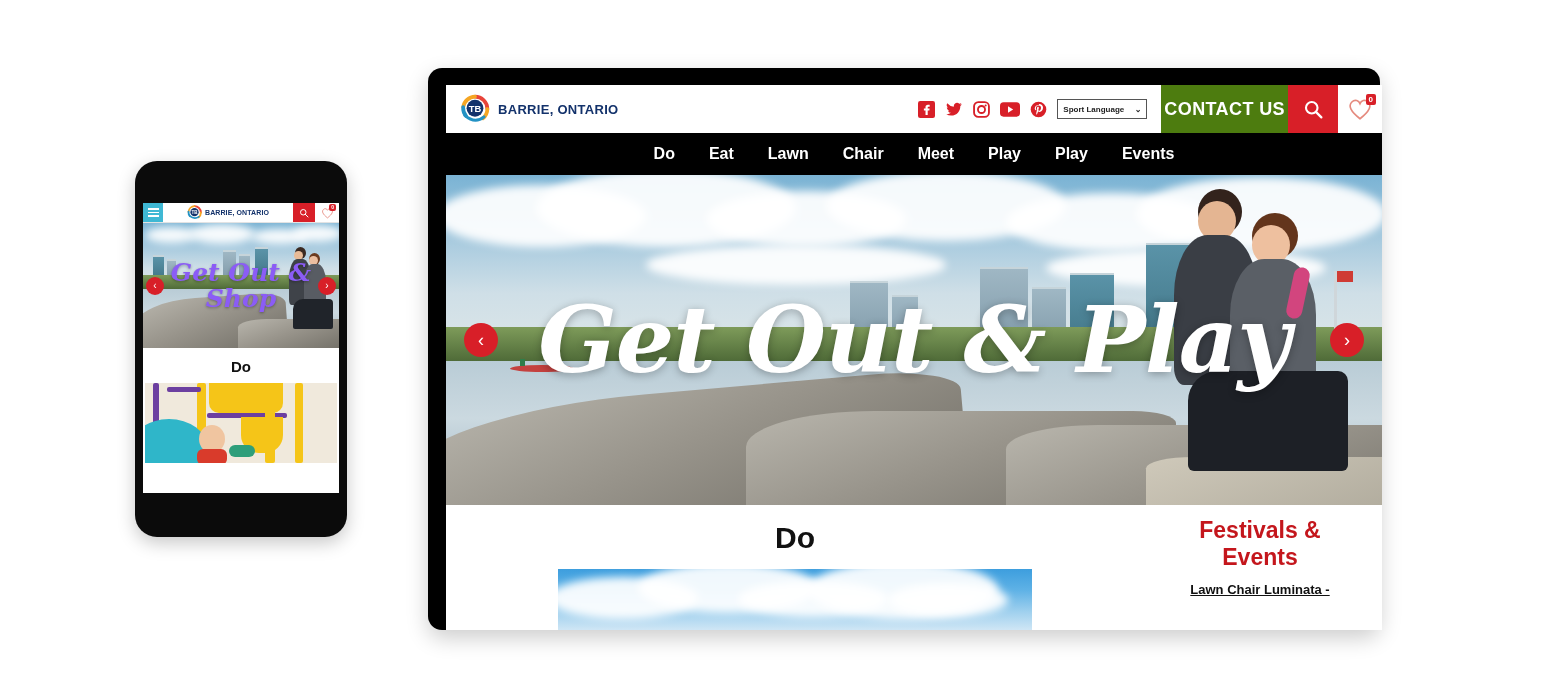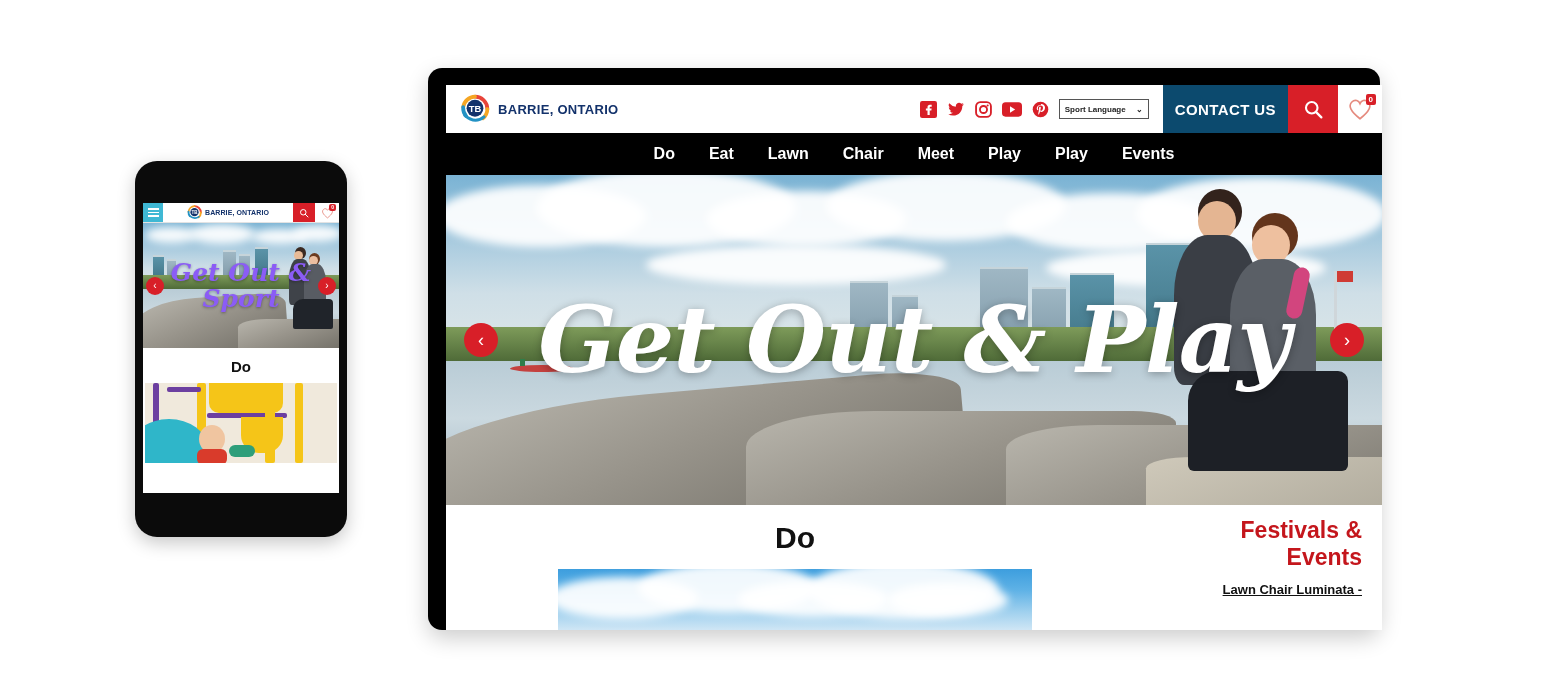--- a/index.html
+++ b/index.html
@@ -213,27 +213,27 @@
     width: 90px;
     margin: auto 0;
     padding: 0 5px;
     font-size: 8px;
     color: #222;
     font-weight: 600;
     cursor: pointer;
   }
   .d-lang .chev { font-size: 8px; font-weight: bold; }
   .d-contact {
-    background: #0c4a6e;
+    background: #4d7c0f;
     color: #ffffff;
     display: flex;
     align-items: center;
     justify-content: center;
-    padding: 0 12px;
-    font-size: 15px;
+    padding: 0 3px;
+    font-size: 18px;
     font-weight: bold;
     letter-spacing: 0.4px;
     margin-left: 14px;
     cursor: pointer;
   }
   .d-searchbtn {
     background: #d81f28;
     width: 50px;
     display: flex;
     align-items: center;
@@ -338,21 +338,21 @@
   }
   .d-do-img {
     width: 474px;
     height: 70px;
     position: relative;
     overflow: hidden;
   }
   .d-side-col {
     width: 238px;
     padding: 12px 20px 0 14px;
-    text-align: right;
+    text-align: center;
   }
   .d-side-title {
     color: #c4161c;
     font-size: 23px;
     font-weight: bold;
     line-height: 1.18;
   }
   .d-side-link {
     display: block;
     margin-top: 11px;
@@ -466,21 +466,21 @@
           <div class="person-head" style="left:152px; top:24px; width:11px; height:12px; background:#3b2a21;"></div>
           <div class="person-head" style="left:151px; top:28px; width:9px;  height:9px;  background:#e8bb97;"></div>
           <div class="person-body" style="left:146px; top:36px; width:22px; height:46px; background:#3f4349;"></div>
           <div class="person-head" style="left:166px; top:30px; width:11px; height:12px; background:#6b3b20;"></div>
           <div class="person-head" style="left:166px; top:33px; width:9px;  height:9px;  background:#ecbfa0;"></div>
           <div class="person-body" style="left:161px; top:41px; width:22px; height:44px; background:#585c63;"></div>
           <div class="person-body" style="left:150px; top:76px; width:40px; height:30px; background:#20242a; border-radius:10px 4px 2px 2px;"></div>
         </div>
         <div class="m-script">
           <span class="l1">Get Out &amp;</span>
-          <span class="l2">Sport</span>
+          <span class="l2">Shop</span>
         </div>
         <div class="m-arrow left">‹</div>
         <div class="m-arrow right">›</div>
       </div>
 
       <div class="m-section">
         <div class="m-section-title">Do</div>
         <div class="m-card-img">
           <div class="playscene">
             <div class="pl-bar purple" style="left:8px;  top:0px;  width:6px;  height:80px;"></div>

